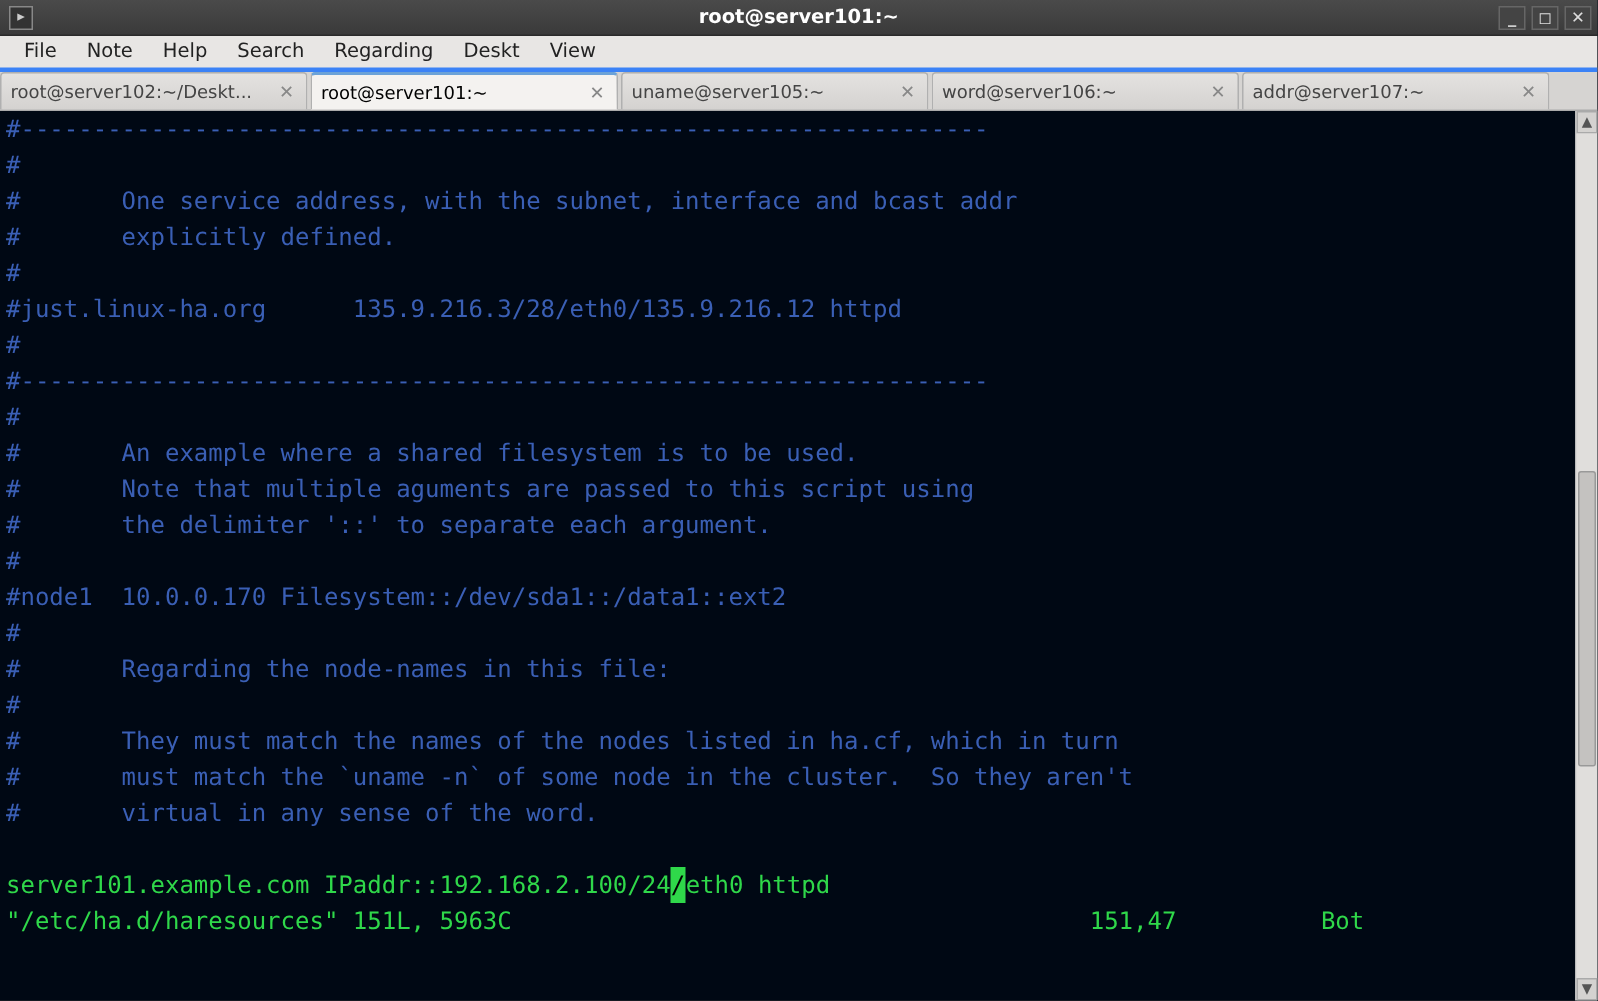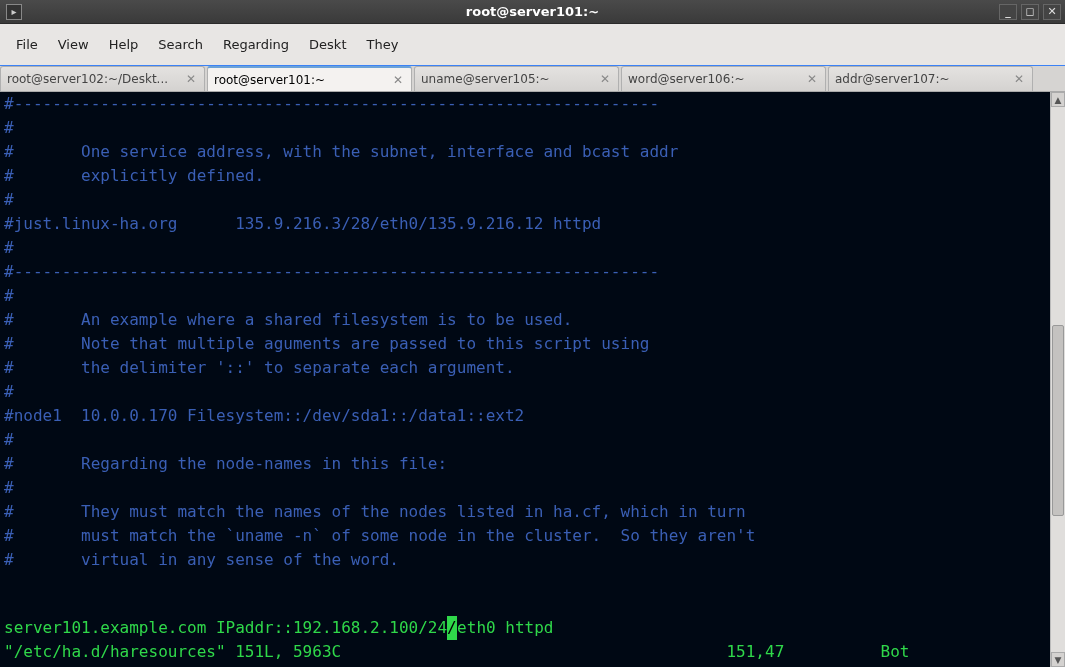--- a/index.html
+++ b/index.html
@@ -48,27 +48,27 @@
     width: 18px; height: 16px;
     background: #444;
     border: 1px solid #666;
     color: #ddd;
     font-size: 11px;
     display: flex; align-items: center; justify-content: center;
     cursor: pointer;
   }
   
   .menubar {
-    height: 42px;
+    height: 24px;
     background: #e8e6e4;
     display: flex;
     align-items: center;
     padding: 0 6px;
     gap: 0;
-    border-bottom: 1px solid #3b82f6;
+    border-bottom: 3px solid #3b82f6;
   }
   .menubar .menu {
     padding: 3px 10px;
     color: #222;
     cursor: pointer;
   }
   
   .tabbar {
     height: 26px;
     background: #d6d4d2;
@@ -121,21 +121,21 @@
     flex: 1;
     font-family: "DejaVu Sans Mono", "Courier New", monospace;
     font-size: 16px;
     line-height: 24px;
     color: #3a5fb5;
     padding: 0 4px;
     white-space: pre;
     overflow: hidden;
   }
   .terminal .comment { color: #3a5fb5; }
-  .terminal .cfgline { color: #2fd84a; margin-top: 20px; }
+  .terminal .cfgline { color: #2fd84a; }
   .terminal .status  { color: #2fd84a; }
   .terminal .cursor {
     display: inline-block;
     width: 10px;
     background: #2fd84a;
     color: #000;
   }
   
   .scrollbar {
     width: 15px;
@@ -177,26 +177,26 @@
   <div class="title">root@server101:~</div>
   <div class="win-controls">
     <div class="win-btn">_</div>
     <div class="win-btn">◻</div>
     <div class="win-btn">✕</div>
   </div>
 </div>
 
 <div class="menubar">
   <div class="menu">File</div>
-  <div class="menu">View</div>
+  <div class="menu">Note</div>
   <div class="menu">Help</div>
   <div class="menu">Search</div>
   <div class="menu">Regarding</div>
   <div class="menu">Deskt</div>
-  <div class="menu">They</div>
+  <div class="menu">View</div>
 </div>
 
 <div class="tabbar">
   <div class="tab">
     <span class="tab-label">root@server102:~/Deskt...</span>
     <span class="tab-close">✕</span>
   </div>
   <div class="tab active">
     <span class="tab-label">root@server101:~</span>
     <span class="tab-close">✕</span>

